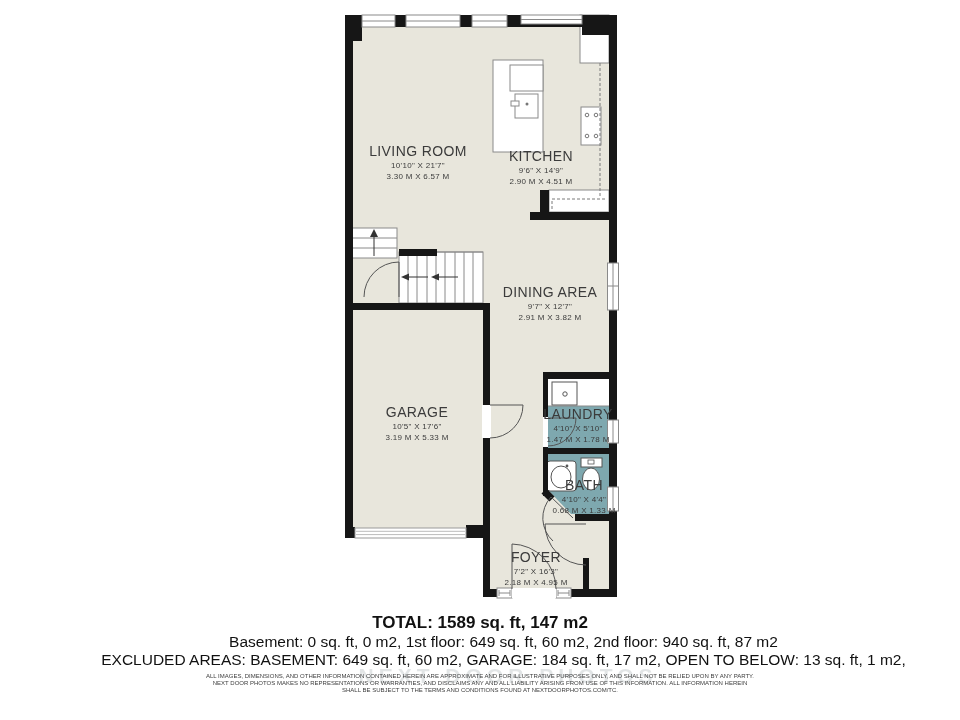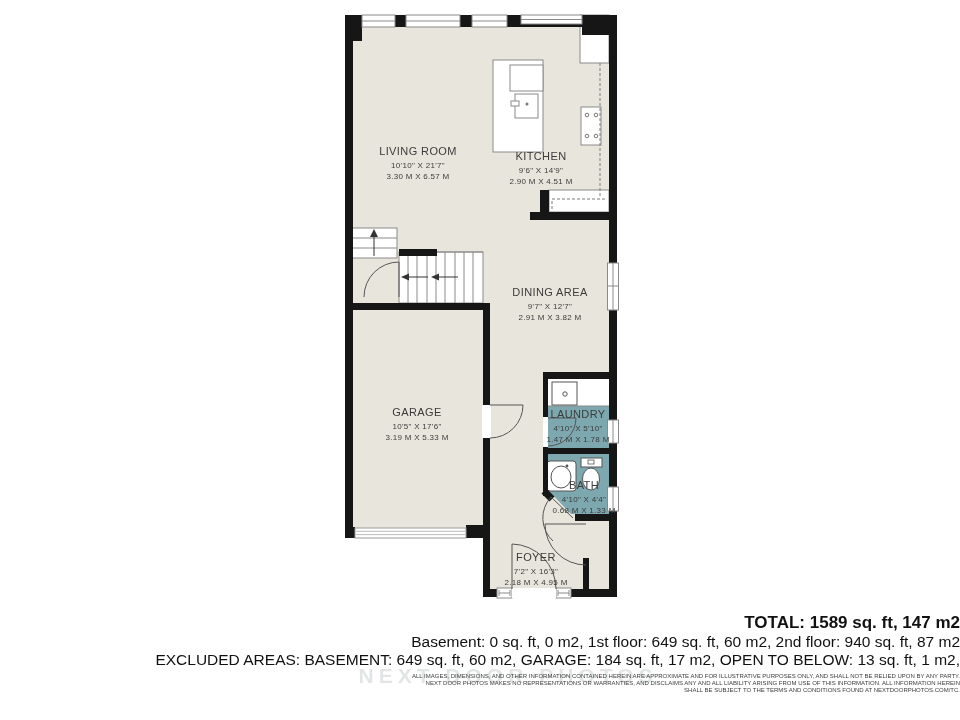--- a/index.html
+++ b/index.html
@@ -6,29 +6,29 @@
   body{
     width:960px;height:720px;position:relative;overflow:hidden;
     background:#ffffff;font-family:"Liberation Sans",sans-serif;
   }
   .plan-svg{position:absolute;left:0;top:0;}
   .room-label{
     position:absolute;transform:translate(-50%,-50%);
     text-align:center;color:#3b3b3b;white-space:nowrap;
     font-family:"Liberation Sans",sans-serif;
   }
-  .room-label .nm{font-size:11px;letter-spacing:.4px;line-height:12px;margin-bottom:3px;}
+  .room-label .nm{font-size:14px;letter-spacing:.4px;line-height:12px;margin-bottom:3px;}
   .room-label .dim{font-size:8px;letter-spacing:.3px;line-height:11px;}
   .watermark{
     position:absolute;left:50%;top:664px;transform:translateX(-50%);
     font-size:21px;font-weight:700;letter-spacing:5px;
     color:rgba(125,135,140,0.22);white-space:nowrap;z-index:1;margin-left:28px;
   }
   .summary{
-    position:absolute;left:0;right:0;top:612px;text-align:right;
+    position:absolute;left:0;right:0;top:612px;text-align:center;
     color:#111;z-index:2;
   }
   .summary .total{font-weight:700;font-size:17px;line-height:21px;}
   .summary .sline{font-size:15.5px;line-height:17.5px;padding-left:47px;}
   .disclaimer{
     margin-top:5px;font-size:6px;line-height:7px;color:#3c3c3c;
   }
 </style>
 </head>
 <body>

